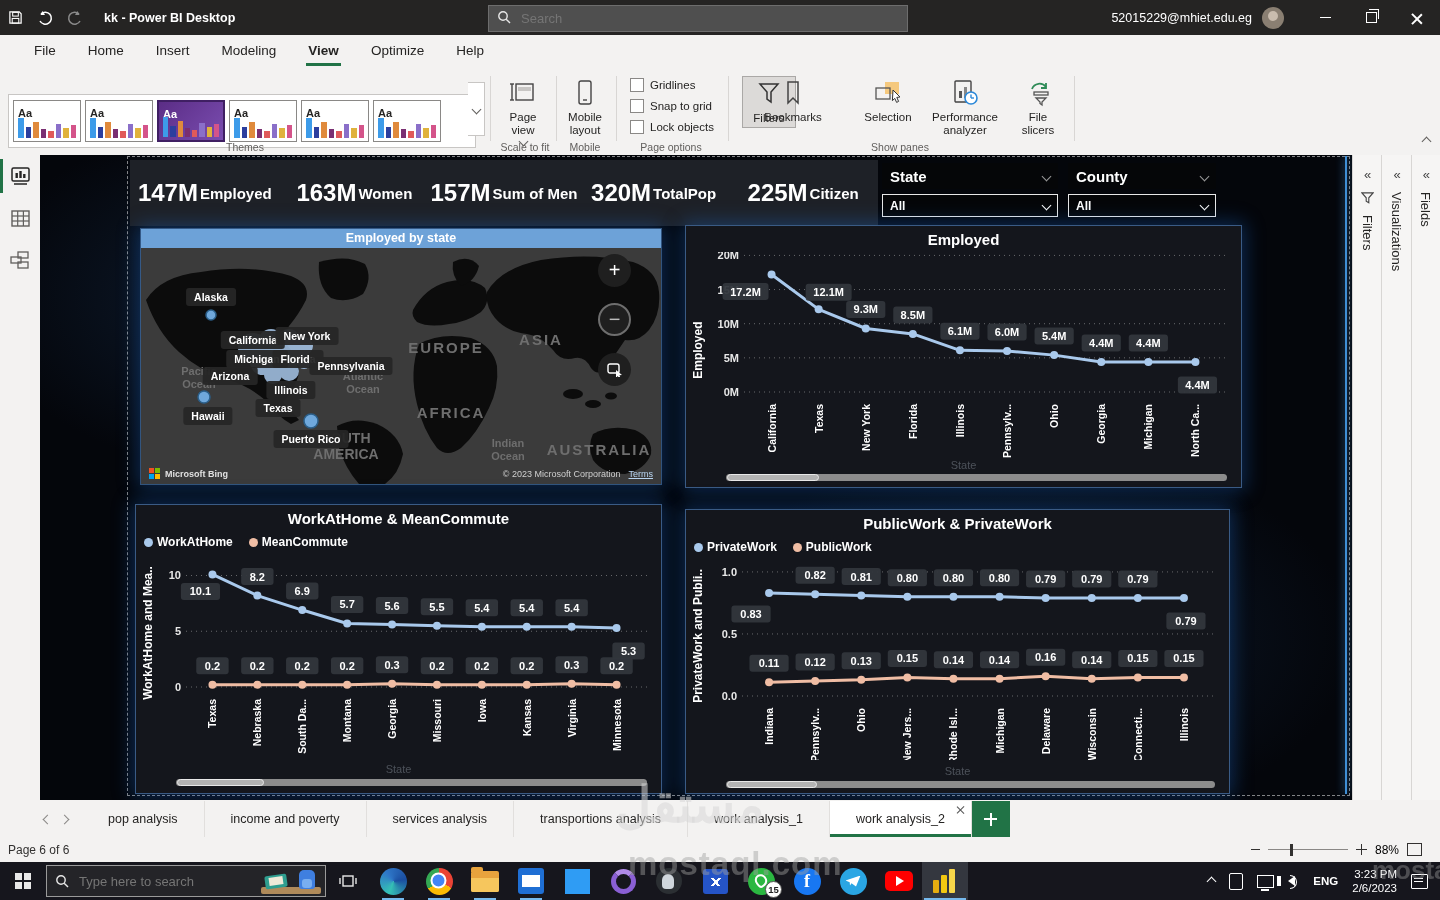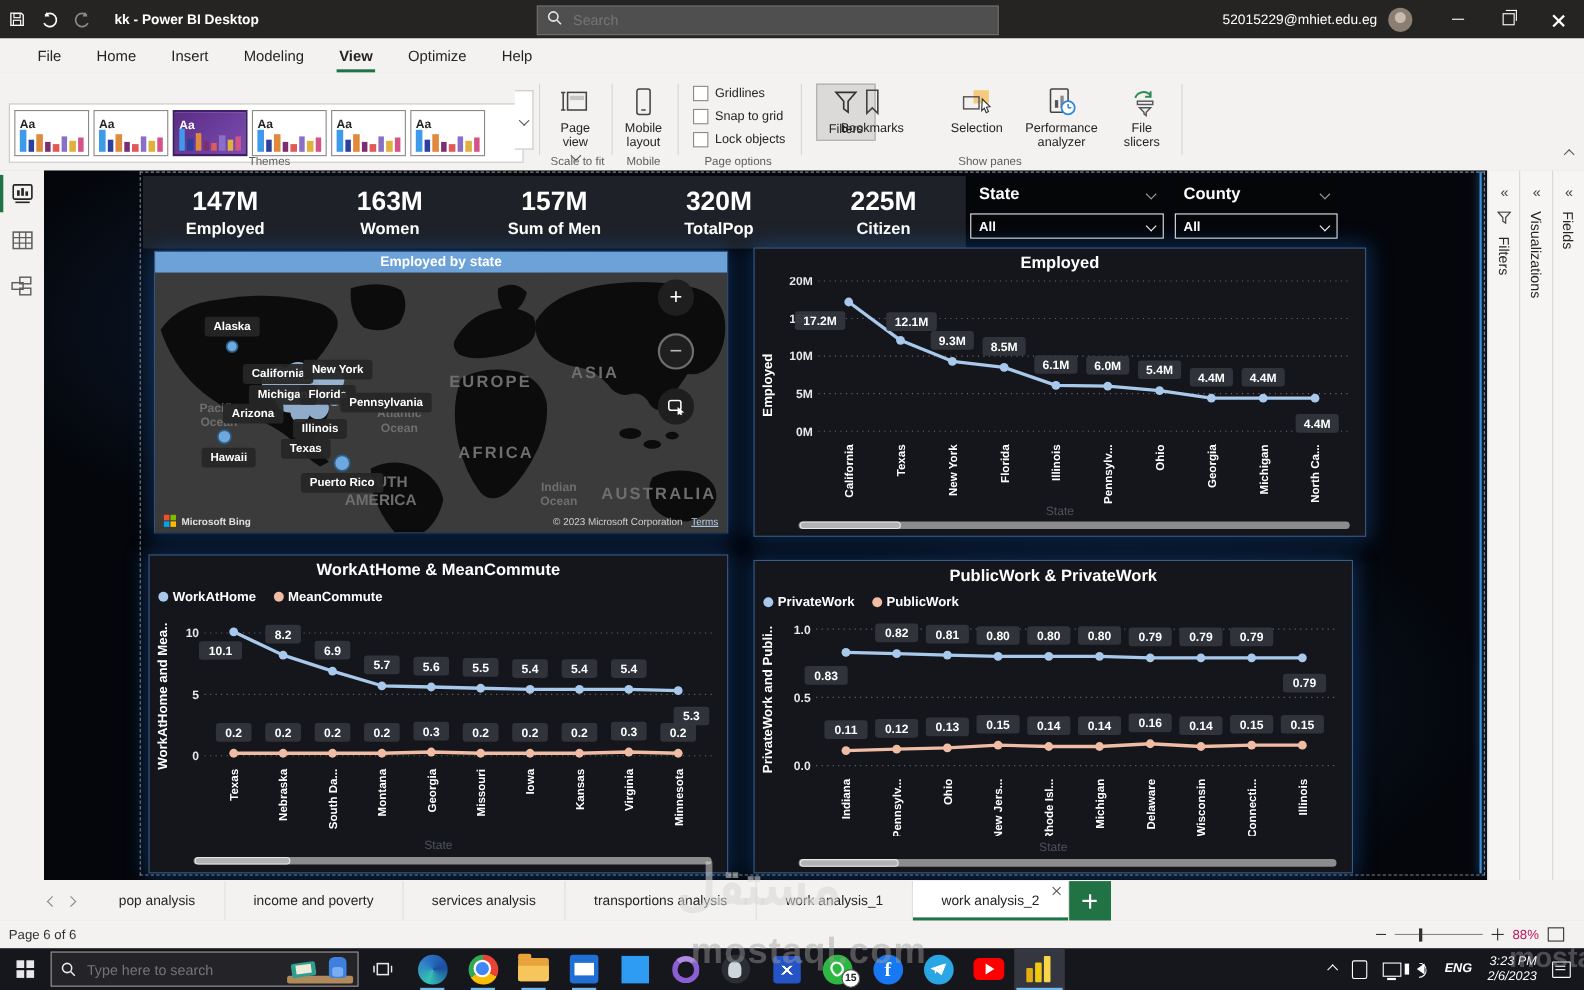--- a/index.html
+++ b/index.html
@@ -75,21 +75,21 @@
 
   
   .canvas{position:absolute;left:40px;top:155px;width:1312px;height:645px;overflow:hidden;
           background:radial-gradient(ellipse 500px 300px at 18% 22%,#0e1c30 0%,rgba(10,18,32,0) 60%),
                      radial-gradient(ellipse 600px 350px at 75% 75%,#0d1a2c 0%,rgba(10,18,32,0) 55%),
                      #04060b;}
   .page-border{position:absolute;left:87px;top:1px;width:1221px;height:638px;border:1px dashed rgba(255,255,255,.5);}
   .page-edge{position:absolute;left:1305px;top:1px;width:2px;height:638px;background:#3f8fd6;box-shadow:0 0 8px #3f8fd6;}
 
   .kpis{position:absolute;left:90px;top:5px;width:748px;height:66px;background:#1e2127;display:flex;}
-  .kpi{flex:1;display:flex;flex-direction:column;align-items:center;justify-content:center;color:#fff;gap:2px;}
+  .kpi{flex:1;display:flex;align-items:center;justify-content:center;color:#fff;gap:2px;}
   .kpi .v{font-size:24px;font-weight:bold;}
   .kpi .l{font-size:15px;font-weight:bold;}
 
   .slicer{position:absolute;height:55px;color:#fff;}
   .slicer .sh{height:26px;background:#050608;display:flex;align-items:center;justify-content:space-between;
               padding:0 8px;font-size:15px;font-weight:bold;}
   .slicer .sd{margin-top:5px;height:21px;background:#050608;border:1px solid #e8e8e8;display:flex;
               align-items:center;justify-content:space-between;padding:0 7px;font-size:12px;font-weight:bold;}
 
   .viz{position:absolute;background:#14161c;border:1px solid rgba(90,150,220,.55);
@@ -148,21 +148,21 @@
   .tab-close::before{transform:rotate(45deg);} .tab-close::after{transform:rotate(-45deg);}
   .tab-add{width:38px;height:36px;background:#217346;display:flex;align-items:center;justify-content:center;position:relative;}
   .plus{position:relative;width:13px;height:13px;}
   .plus::before{content:"";position:absolute;left:5.5px;top:0;width:2px;height:13px;background:#fff;}
   .plus::after{content:"";position:absolute;left:0;top:5.5px;width:13px;height:2px;background:#fff;}
 
   
   .statusbar{position:absolute;left:0;top:837px;width:1440px;height:25px;background:#f3f2f1;
              display:flex;align-items:center;font-size:12px;color:#323130;}
   .sb-page{margin-left:8px;}
-  .zoomctl{position:absolute;right:18px;display:flex;align-items:center;gap:8px;color:#be185d;}
+  .zoomctl{position:absolute;right:18px;display:flex;align-items:center;gap:8px;color:#000000;}
   .zminus{width:9px;height:1.6px;background:#323130;}
   .ztrack{width:80px;height:1.6px;background:#8a8886;position:relative;}
   .zthumb{position:absolute;left:22px;top:-5px;width:3px;height:12px;background:#323130;}
   .zplus{position:relative;width:11px;height:11px;}
   .zplus::before{content:"";position:absolute;left:4.7px;top:0;width:1.6px;height:11px;background:#323130;}
   .zplus::after{content:"";position:absolute;left:0;top:4.7px;width:11px;height:1.6px;background:#323130;}
   .fitic{width:13px;height:11px;border:1.4px solid #323130;}
 
   
   .taskbar{position:absolute;left:0;top:862px;width:1440px;height:38px;background:#16161d;display:flex;align-items:center;}
@@ -213,21 +213,21 @@
   .ic-tg::after{content:"";position:absolute;left:6px;top:8px;width:15px;height:11px;background:#fff;
                 clip-path:polygon(0 45%,100% 0,70% 100%,40% 70%,30% 90%,28% 62%);}
   .ic-yt{width:28px;height:20px;background:#f00;border-radius:5px;position:relative;}
   .ic-yt::after{content:"";position:absolute;left:11px;top:5px;border-left:8px solid #fff;
                 border-top:5px solid transparent;border-bottom:5px solid transparent;}
   .ic-pbi{width:24px;height:24px;position:relative;}
   .ic-pbi i{position:absolute;bottom:0;background:#f2c811;border-radius:1px;}
   .ic-pbi i:nth-child(1){left:0;width:6px;height:13px;background:#e6ad10;}
   .ic-pbi i:nth-child(2){left:8px;width:6px;height:18px;background:#f2c811;}
   .ic-pbi i:nth-child(3){left:16px;width:6px;height:24px;background:#f7d64a;}
-  .tray{position:absolute;right:0;top:0;height:38px;display:flex;align-items:center;gap:14px;color:#fff;padding-right:12px;font-style:italic;}
+  .tray{position:absolute;right:0;top:0;height:38px;display:flex;align-items:center;gap:14px;color:#fff;padding-right:12px;}
   .tray .chv{color:#fff;}
   .tray-ic{display:flex;align-items:center;justify-content:center;}
   .dev{width:12px;height:15px;border:1.3px solid #fff;border-radius:2px;}
   .net{width:15px;height:11px;border:1.3px solid #fff;position:relative;}
   .net::after{content:"";position:absolute;left:3px;bottom:-4px;width:8px;height:1.3px;background:#fff;}
   .spk{width:0;height:0;border-top:5px solid transparent;border-bottom:5px solid transparent;border-right:7px solid #fff;position:relative;}
   .spk::before{content:"";position:absolute;left:-11px;top:-5px;width:4px;height:10px;background:#fff;}
   .spk::after{content:"";position:absolute;left:2px;top:-6px;width:6px;height:12px;border:1.4px solid #fff;
               border-left:none;border-radius:0 8px 8px 0;}
   .lang{font-size:11.5px;font-weight:bold;}

